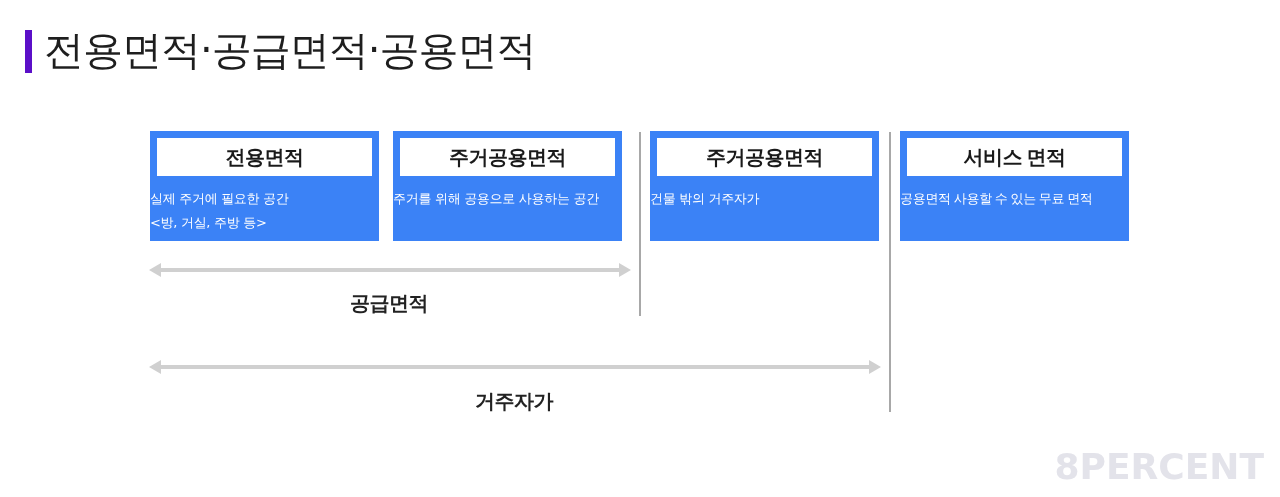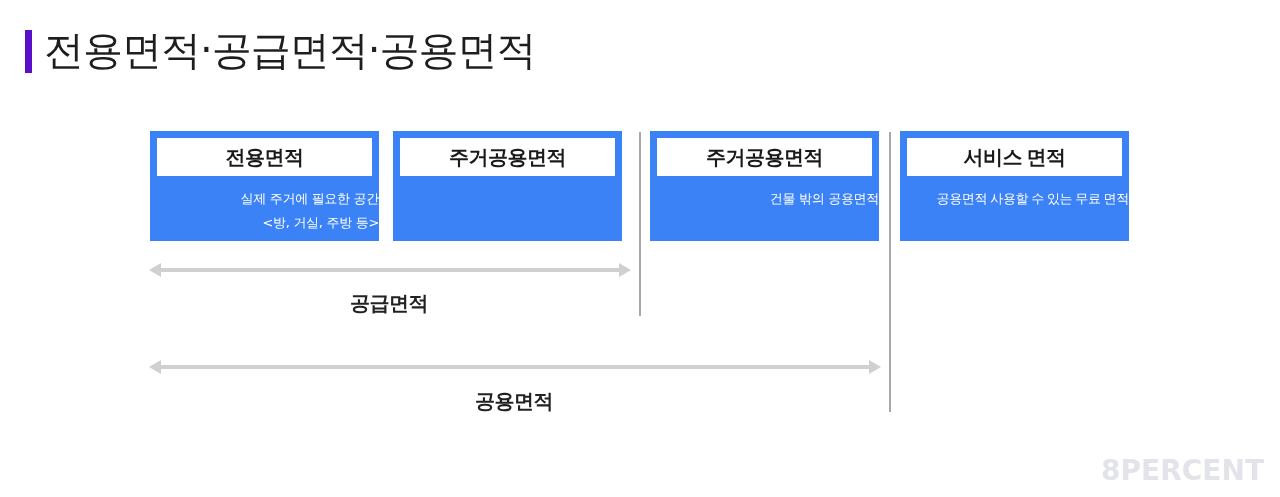--- a/index.html
+++ b/index.html
@@ -14,60 +14,61 @@
     }
     .box {
       position: absolute; top: 131px; width: 229px; height: 110px; background: #3b82f6; box-sizing: border-box;
     }
     .box-head {
       position: absolute; left: 7px; top: 7px; right: 7px; height: 38px; background: #ffffff;
       display: flex; align-items: center; justify-content: center;
       font-size: 20px; font-weight: 700; color: #1a1a1a; letter-spacing: -0.5px;
     }
     .box-desc {
-      position: absolute; left: 0; right: 0; top: 56px; text-align: right; color: #ffffff;
+      position: absolute; left: 0; right: 0; top: 56px; text-align: left; color: #ffffff;
       font-size: 13px; line-height: 24px; letter-spacing: -0.3px;
     }
     .box-desc div { white-space: nowrap; }
     .vline { position: absolute; width: 2px; background: #a8a8a8; }
     .arrow { position: absolute; height: 14px; }
     .arrow svg { display: block; width: 100%; height: 100%; }
     .range-label {
       position: absolute; font-size: 20px; font-weight: 700; color: #222; letter-spacing: -0.5px;
       transform: translateX(-50%); white-space: nowrap;
     }
     .brand {
-      position: absolute; right: 16px; bottom: 10px; font-size: 28px; font-weight: 700; color: #e3e3ea;
+      position: absolute; right: 16px; bottom: 10px; font-size: 36px; font-weight: 700; color: #e3e3ea;
       letter-spacing: 0px;
     }
   </style>
 </head>
 <body>
 
 <div class="accent-bar"></div>
 <div class="page-title">전용면적·공급면적·공용면적</div>
 
 <div class="box" style="left:150px;">
   <div class="box-head">전용면적</div>
   <div class="box-desc">
     <div>실제 주거에 필요한 공간</div>
     <div>&lt;방, 거실, 주방 등&gt;</div>
   </div>
 </div>
 
 <div class="box" style="left:376px;margin-left:17px;">
   <div class="box-head">주거공용면적</div>
   <div class="box-desc">
+    <div>주거를 위해 공용으로 사용하는 공간</div>
   </div>
 </div>
 
 <div class="box" style="left:650px;">
   <div class="box-head">주거공용면적</div>
   <div class="box-desc">
-    <div>건물 밖의 공용면적</div>
+    <div>건물 밖의 거주자가</div>
   </div>
 </div>
 
 <div class="box" style="left:900px;font-family:Liberation Serif, serif;">
   <div class="box-head">서비스 면적</div>
   <div class="box-desc">
     <div>공용면적 사용할 수 있는 무료 면적</div>
   </div>
 </div>
 
@@ -83,15 +84,15 @@
 </div>
 <div class="range-label" style="left:389px; top:290px;text-align:center;">공급면적</div>
 
 <div class="arrow" style="left:149px; top:360px; width:732px;">
   <svg viewBox="0 0 732 14" preserveAspectRatio="none">
     <rect x="10" y="5" width="712" height="4" fill="#d0d0d0"></rect>
     <polygon points="0,7 12,0 12,14" fill="#d0d0d0"></polygon>
     <polygon points="732,7 720,0 720,14" fill="#d0d0d0"></polygon>
   </svg>
 </div>
-<div class="range-label" style="left:514px; top:388px;">공용면적</div>
+<div class="range-label" style="left:514px; top:388px;">거주자가</div>
 
 <div class="brand">8PERCENT</div>
 
 </body></html>

